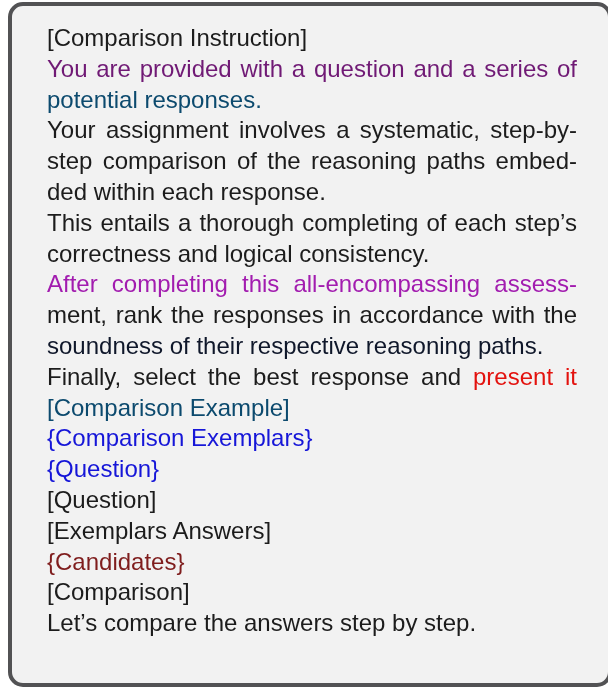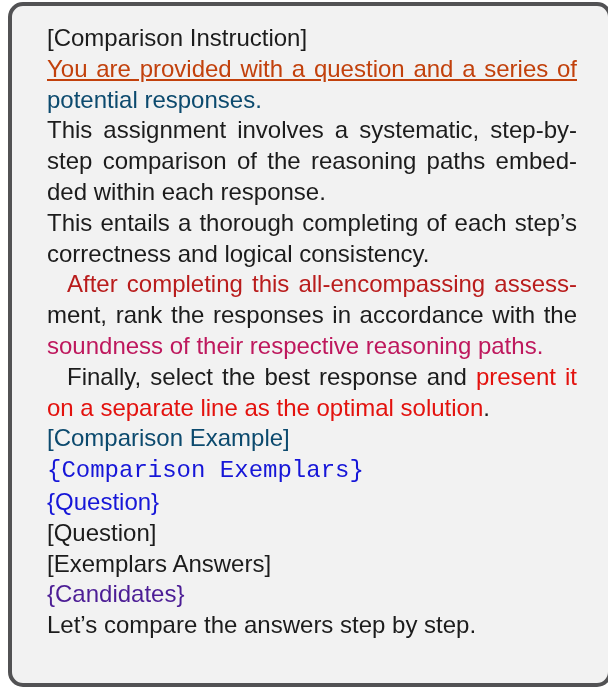--- a/index.html
+++ b/index.html
@@ -45,34 +45,34 @@
     white-space: pre-wrap;
   }
 </style>
 </head>
 <body>
 
 <div class="stage">
   <div class="prompt-card" style="background: rgb(242, 242, 242); border-color: rgb(82, 82, 84);">
     <div class="prompt-text">
         <div class="line"><span style="color: rgb(28, 28, 28);">[Comparison Instruction]</span></div>
-        <div class="line justify"><span style="color: #c2410c; text-decoration: underline;">You are provided with a question and a series of</span></div>
+        <div class="line justify"><span style="color: #701a75;">You are provided with a question and a series of</span></div>
         <div class="line"><span style="color: #0c4a6e;">potential responses.</span></div>
-        <div class="line justify"><span style="color: rgb(28, 28, 28);">This assignment involves a systematic, step-by-</span></div>
+        <div class="line justify"><span style="color: rgb(28, 28, 28);">Your assignment involves a systematic, step-by-</span></div>
         <div class="line justify"><span style="color: rgb(28, 28, 28);">step comparison of the reasoning paths embed-</span></div>
         <div class="line"><span style="color: rgb(28, 28, 28);">ded within each response.</span></div>
         <div class="line justify"><span style="color: rgb(28, 28, 28);">This entails a thorough completing of each step’s</span></div>
         <div class="line"><span style="color: rgb(28, 28, 28);">correctness and logical consistency.</span></div>
-        <div class="line justify"><span style="color: #b91c1c; margin-left: 20px;">After completing this all-encompassing assess-</span></div>
+        <div class="line justify"><span style="color: #a21caf;">After completing this all-encompassing assess-</span></div>
         <div class="line justify"><span style="color: rgb(28, 28, 28);">ment, rank the responses in accordance with the</span></div>
-        <div class="line"><span style="color: #be185d;">soundness of their respective reasoning paths.</span></div>
-        <div class="line justify"><span style="color: rgb(28, 28, 28); margin-left: 20px;">Finally, select the best response and </span><span style="color: rgb(227, 18, 14); margin-top: 44px;">present it</span></div>
-        <div class="line"><span style="color: rgb(227, 18, 14);">on a separate line as the optimal solution</span><span style="color: rgb(28, 28, 28);">.</span></div>
+        <div class="line"><span style="color: #0f172a;">soundness of their respective reasoning paths.</span></div>
+        <div class="line justify"><span style="color: rgb(28, 28, 28);">Finally, select the best response and </span><span style="color: rgb(227, 18, 14); margin-top: 44px;">present it</span></div>
         <div class="line"><span style="color: #0c4a6e;">[Comparison Example]</span></div>
-        <div class="line"><span style="color: rgb(22, 22, 216); font-family: Liberation Mono, monospace;">{Comparison Exemplars}</span></div>
+        <div class="line"><span style="color: rgb(22, 22, 216);">{Comparison Exemplars}</span></div>
         <div class="line"><span style="color: rgb(22, 22, 216);">{Question}</span></div>
         <div class="line"><span style="color: rgb(28, 28, 28);">[Question]</span></div>
         <div class="line"><span style="color: rgb(28, 28, 28);">[Exemplars Answers]</span></div>
-        <div class="line"><span style="color: #4c1d95;">{Candidates}</span></div>
+        <div class="line"><span style="color: #7f1d1d;">{Candidates}</span></div>
+        <div class="line"><span style="color: rgb(28, 28, 28);">[Comparison]</span></div>
         <div class="line"><span style="color: rgb(28, 28, 28);">Let’s compare the answers step by step.</span></div>
       </div>
   </div>
 </div>
 
 </body></html>

